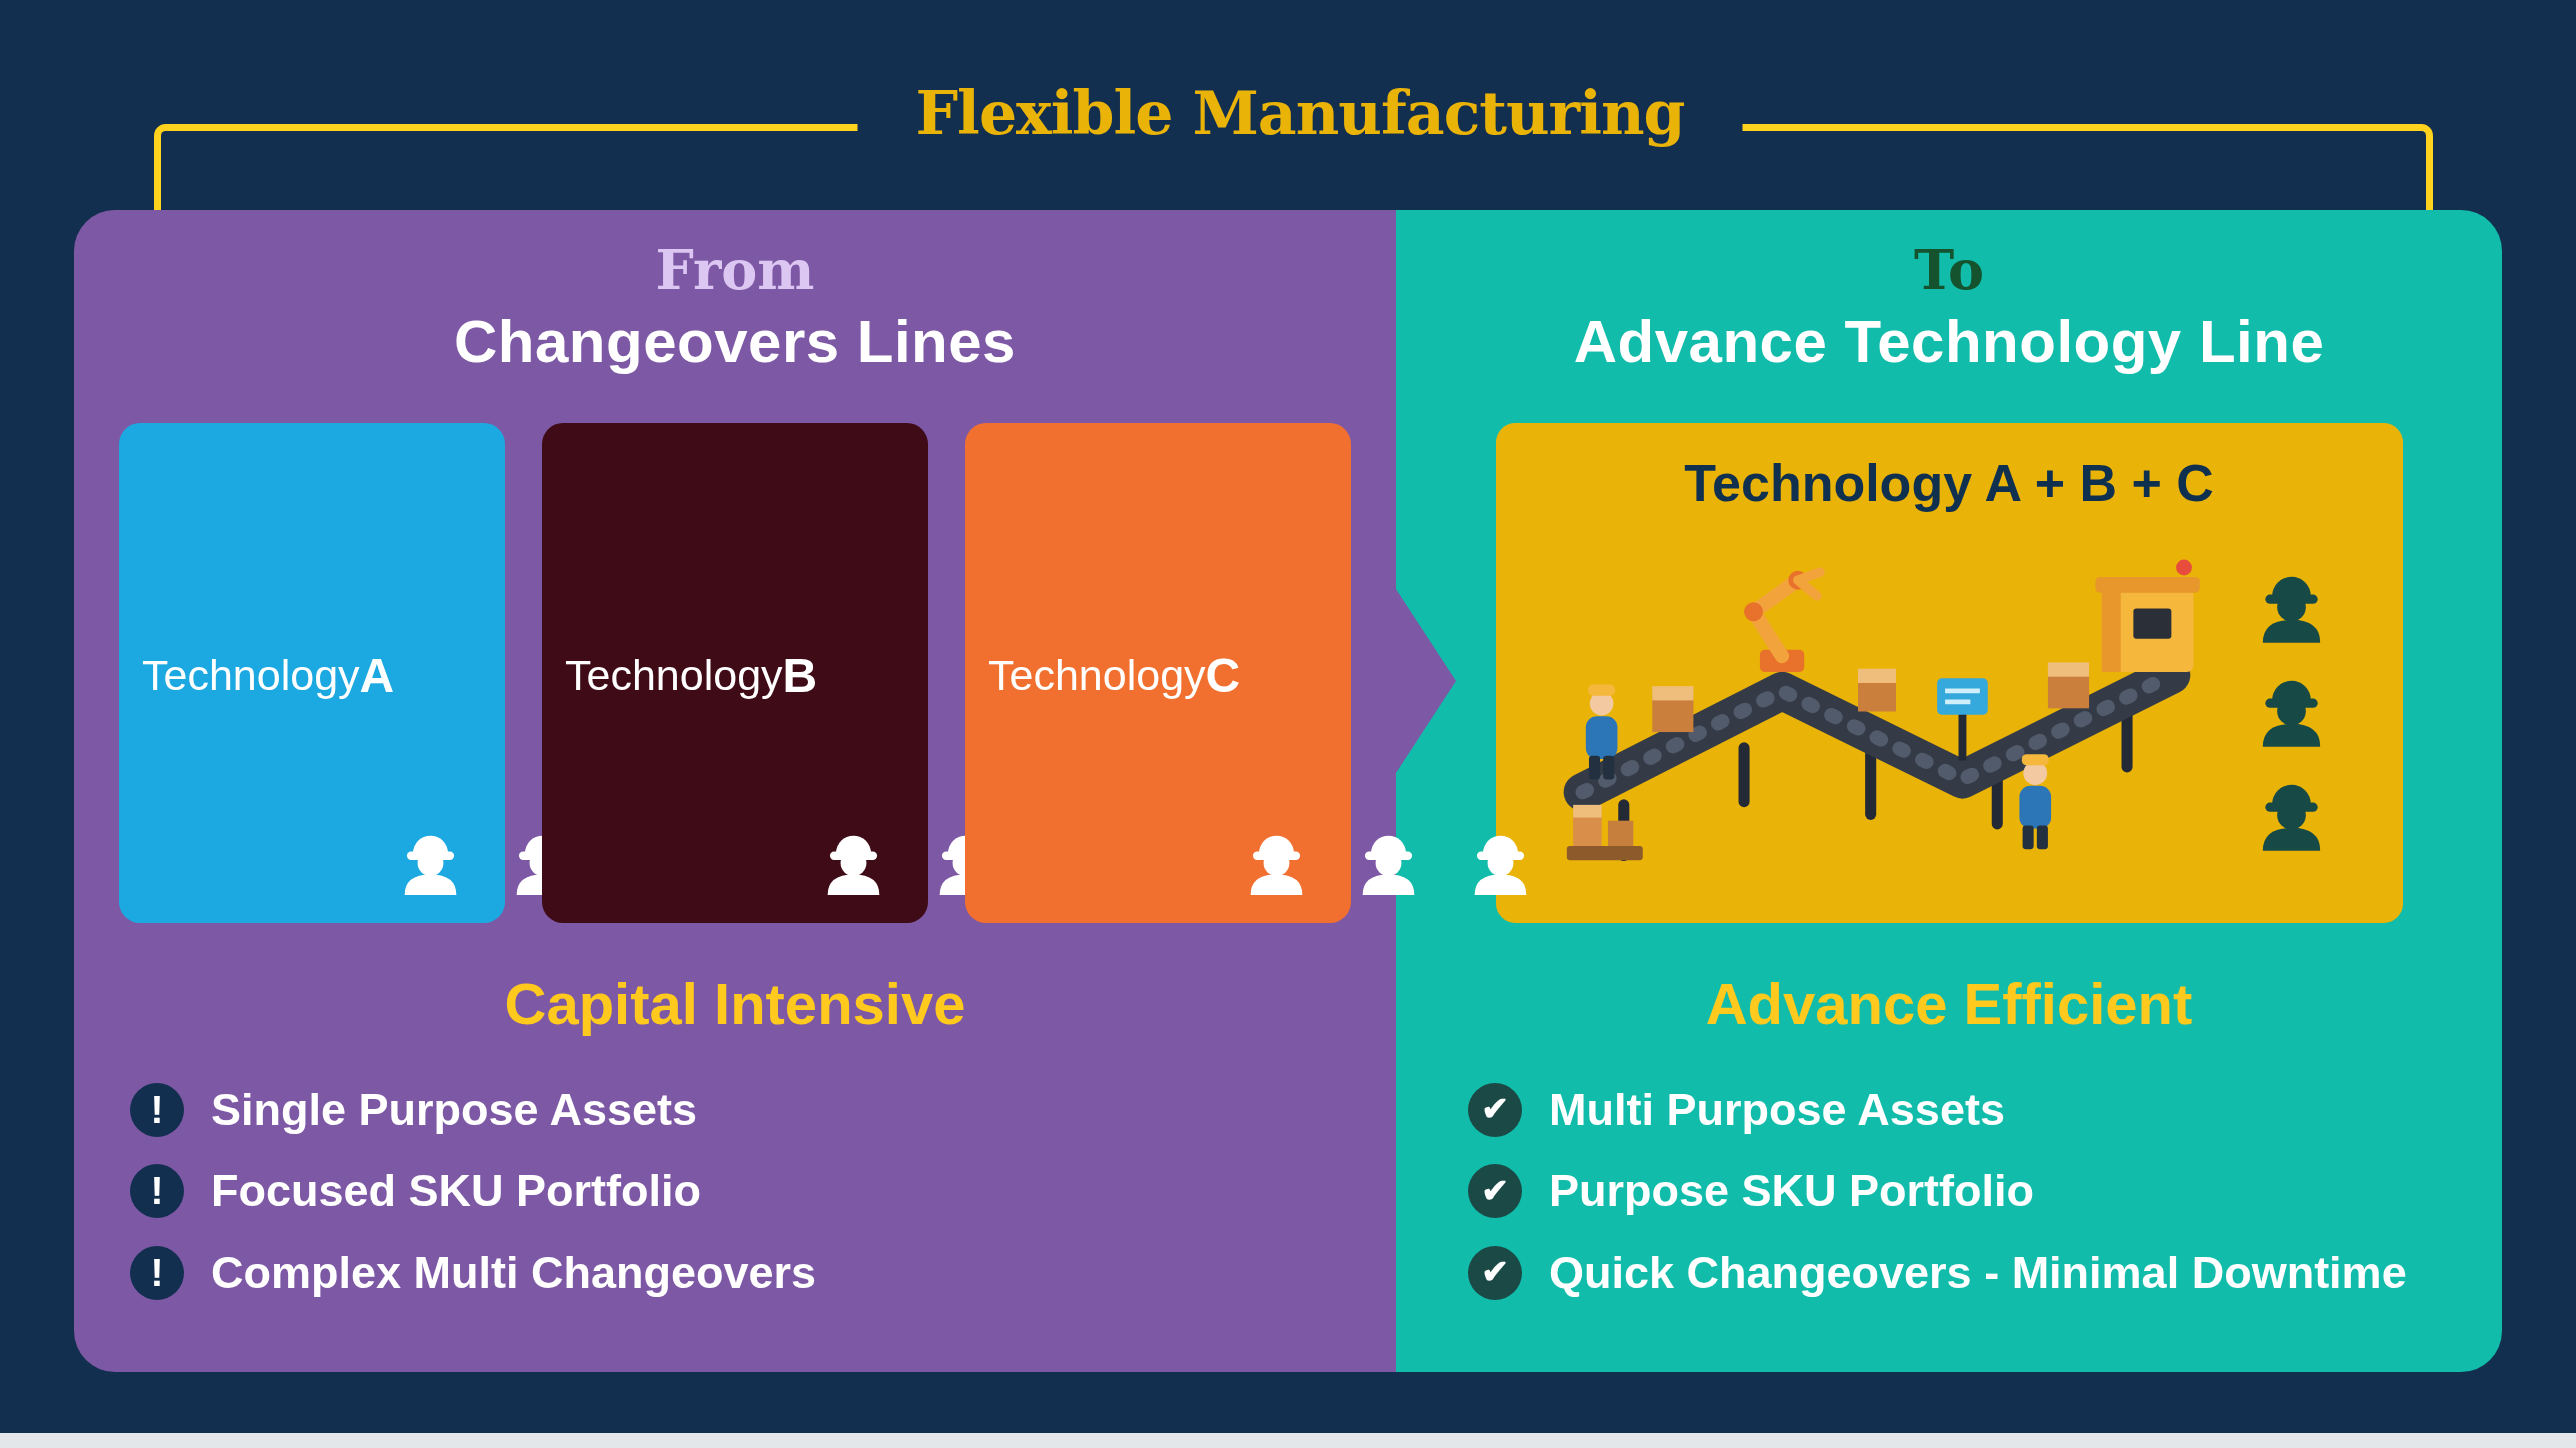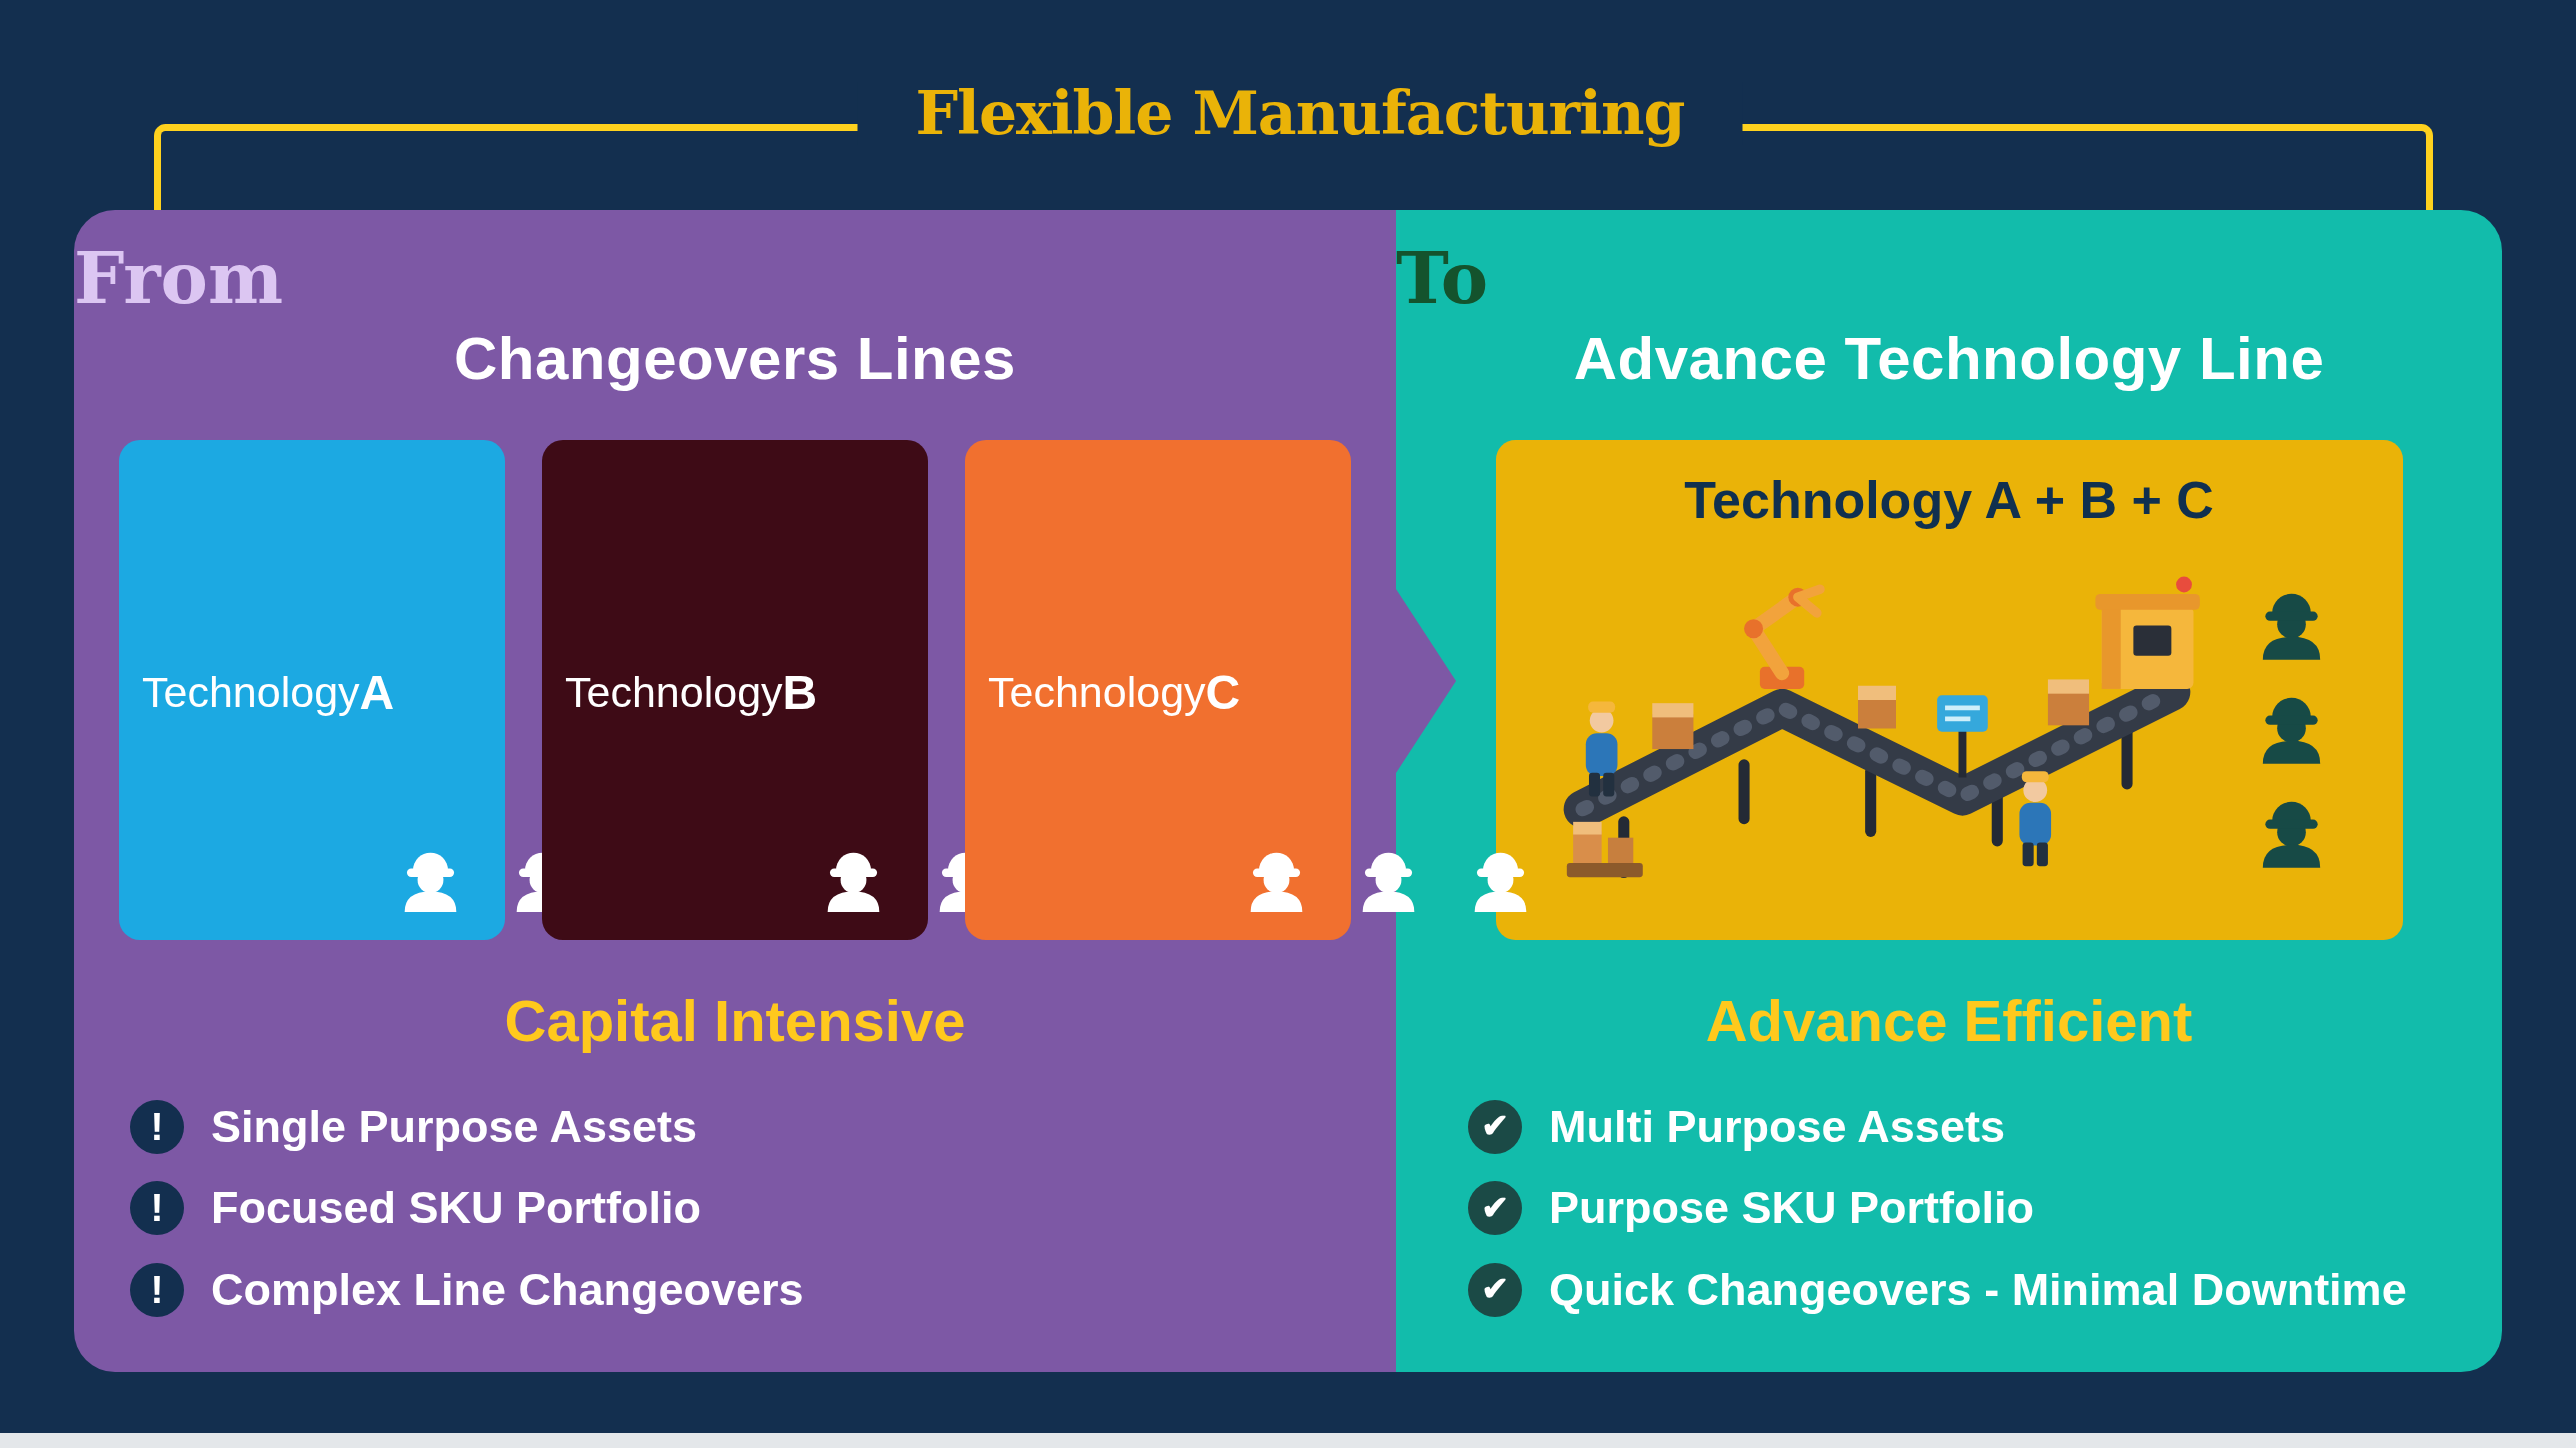--- a/index.html
+++ b/index.html
@@ -24,23 +24,23 @@
   }
   .panel { position: absolute; top: 210px; height: 1162px; }
   .panel-left  { left: 74px;  width: 1322px; background: #7D58A5; border-radius: 41px 0 0 41px; z-index: 3; }
   .panel-right { left: 1396px; width: 1106px; background: #12BCAB; border-radius: 0 41px 41px 0; z-index: 2; }
   .arrow {
     position: absolute; top: 379px; right: -60px; width: 0; height: 0;
     border-top: 92px solid transparent; border-bottom: 92px solid transparent;
     border-left: 60px solid #7D58A5;
   }
   .kicker {
-    margin: 33px 0 0; text-align: left; line-height: 1;
+    margin: 33px 0 0; text-align: center; line-height: 1;
     font-family: "DejaVu Serif", "Liberation Serif", serif;
-    font-weight: 700; font-size: 71px;
+    font-weight: 700; font-size: 54px;
   }
   .kicker-left  { color: #DCC6F2; }
   .kicker-right { color: #14532d; }
   .panel-heading {
     margin: 11.6px 0 0; text-align: center; color: #FFFFFF;
     font-size: 60px; line-height: 1.1; font-weight: 700; letter-spacing: 0.5px;
   }
   .cards-row { display: flex; justify-content: center; gap: 37px; margin-top: 48px; }
   .tech-card {
     width: 386px; height: 500px; border-radius: 21px;
@@ -246,21 +246,21 @@
       <li>
         <span class="bullet-icon excl">!</span>
         <span>Single Purpose Assets</span>
       </li>
       <li>
         <span class="bullet-icon excl">!</span>
         <span>Focused SKU Portfolio</span>
       </li>
       <li>
         <span class="bullet-icon excl">!</span>
-        <span>Complex Line Changeovers</span>
+        <span>Complex Multi Changeovers</span>
       </li>
     </ul>
 
     <div class="arrow"></div>
   </section>
 
   <section class="panel panel-right">
     <div class="kicker kicker-right">To</div>
     <h2 class="panel-heading">Advance Technology Line</h2>
 

